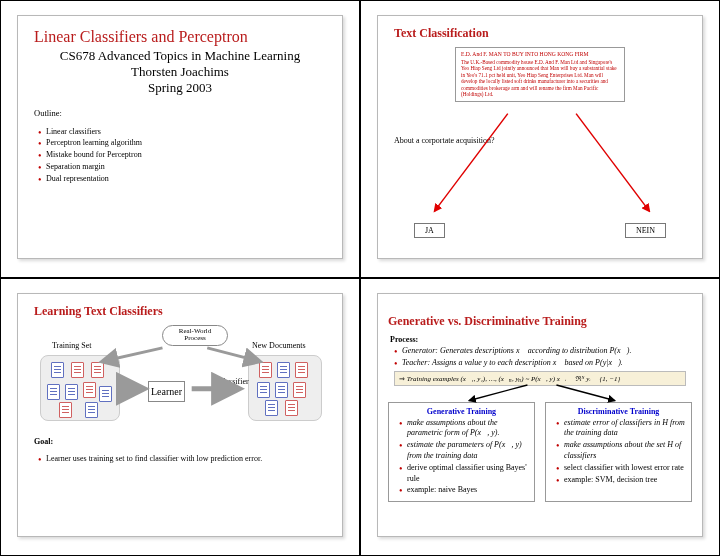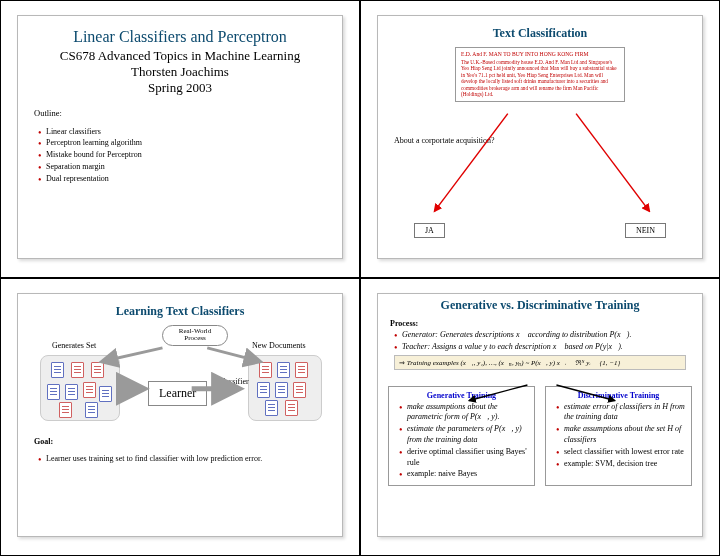--- a/index.html
+++ b/index.html
@@ -28,21 +28,21 @@
   }
   .panel {
     border: 1px solid #b8b8b8;
     box-shadow: 2px 2px 3px rgba(0,0,0,0.15);
     background: #fff;
     padding: 10px 16px;
     box-sizing: border-box;
     height: calc(100% - 4px);
     position: relative;
   }
-  .title-blue { color: #0c4a6e; text-align: center; }
+  .title-blue { color: #b91c1c; }
   h1.title-blue { font-size: 16px; font-weight: normal; margin: 2px 0 2px; }
   h2.title-blue { font-size: 12px; font-weight: bold; margin: 0 0 6px; }
   .subtitle { text-align: center; font-size: 13px; margin: 0; }
   .outline-head { font-size: 8.5px; margin-top: 12px; }
   ul.redbul { list-style: none; padding: 0; margin: 2px 0 0 4px; }
   ul.redbul li { position: relative; padding-left: 8px; margin: 1px 0; font-size: 8px; line-height: 1.35; }
   ul.redbul li::before { content: "•"; color: #c00000; position: absolute; left: 0; top: -1px; font-size: 10px; }
   .newsbox {
     border: 1px solid #999;
     background: #fff;
@@ -68,23 +68,23 @@
     text-align: center;
     font-size: 7px;
     background: #fff;
     padding: 2px 6px;
     line-height: 1.05;
   }
   .rectnode {
     position: absolute;
     border: 1px solid #888;
     text-align: center;
-    font-size: 12px;
-    background: #fff;
-    padding: 4px 10px;
+    font-size: 10px;
+    background: #fff;
+    padding: 4px 2px;
   }
   .docset {
     position: absolute;
     border: 1px solid #ccc;
     border-radius: 8px;
     background: #eeeeee;
     width: 78px;
     height: 64px;
   }
   .doc {
@@ -164,21 +164,21 @@
     </div>
   </div>
 
   <div class="cell">
     <div class="panel">
       <h2 class="title-blue">Learning Text Classifiers</h2>
       <div class="s3diag">
         <div class="roundnode" style="left:128px; top:0; width:52px;">
           <span>Real-World Process</span>
         </div>
-        <span class="lbl" style="left:18px; top:16px;">Generates Set</span>
+        <span class="lbl" style="left:18px; top:16px;">Training Set</span>
         <span class="lbl" style="left:218px; top:16px;">New Documents</span>
 
         <div class="docset" style="left:6px; top:30px;">
           <div class="doc blue" style="left:10px; top:6px;">
               <span class="l3"></span>
             </div>
           <div class="doc red" style="left:30px; top:6px;">
               <span class="l3"></span>
             </div>
           <div class="doc red" style="left:50px; top:6px;">
@@ -249,21 +249,21 @@
         </svg>
       </div>
       <p class="goal-head">Goal:</p>
       <ul class="redbul">
         <li>Learner uses training set to find classifier with low prediction error.</li>
       </ul>
     </div>
   </div>
 
   <div class="cell">
-    <div class="panel" style="padding:4px 10px;">
+    <div class="panel" style="padding:20px 10px;">
       <h2 class="title-blue">Generative vs. Discriminative Training</h2>
       <p class="proc-head">Process:</p>
       <ul class="redbul" style="margin-left:6px;">
         <li><span class="ital">Generator: Generates descriptions x⃗ according to distribution P(x⃗).</span></li>
         <li><span class="ital">Teacher: Assigns a value y to each description x⃗ based on P(y|x⃗).</span></li>
       </ul>
       <div class="mathline">
         <span class="arrowhead">⇒ </span><span>Training examples  (x⃗₁, y₁), …, (x⃗ₙ, yₙ) ~ P(x⃗, y)   x⃗ᵢ ∈ ℜᴺ  yᵢ ∈ {1, −1}</span>
       </div>
 

